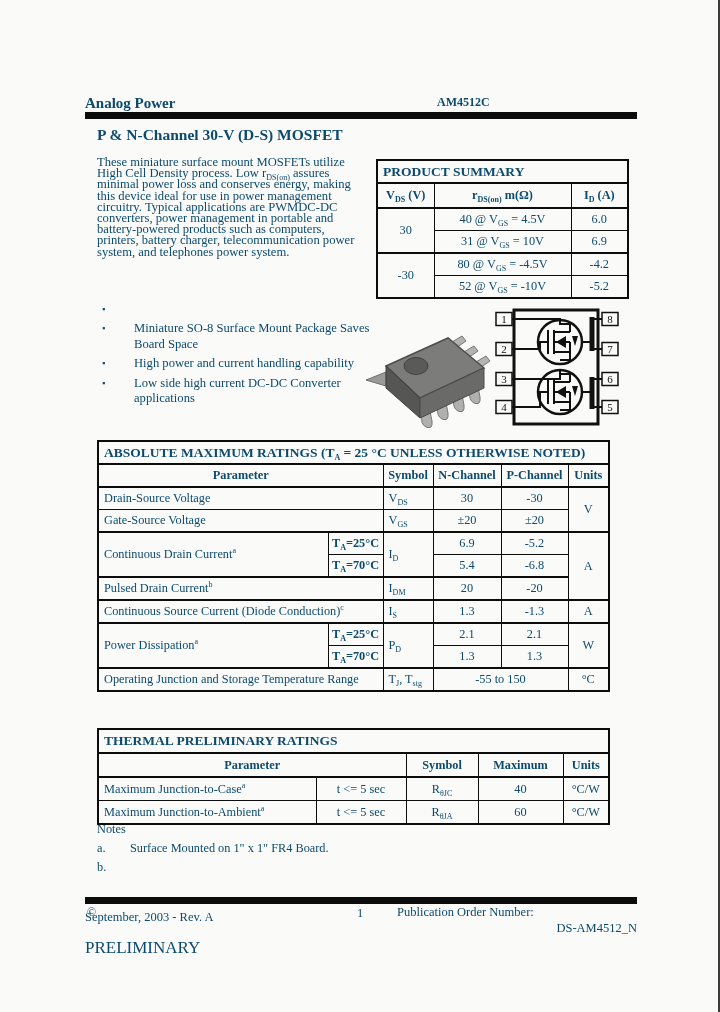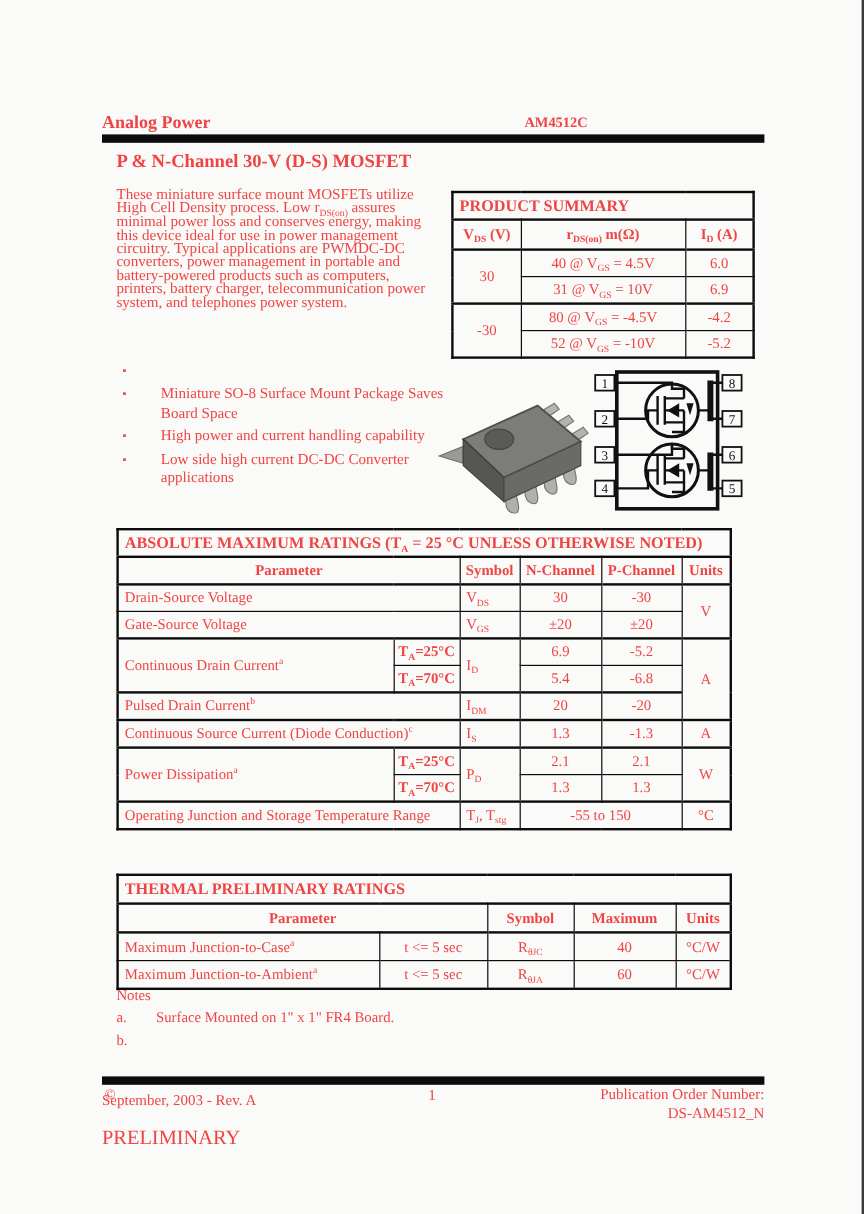--- a/index.html
+++ b/index.html
@@ -1,17 +1,17 @@
 <!DOCTYPE html>
 <html><head>
 <meta charset="utf-8">
 <style>
   html,body{margin:0;padding:0;background:#e8e8e6;}
   .page{position:relative;width:720px;height:1012px;background:#fafaf8;overflow:hidden;
-        font-family:"Liberation Serif", serif;color:#ef4444;}
+        font-family:"Liberation Serif", serif;color:#0c4a6e;}
   .edge-right{position:absolute;right:0;top:0;width:2px;height:100%;background:#3a3a3a;}
   .abs{position:absolute;}
   
   .company{left:85px;top:95px;font-size:15px;font-weight:bold;}
   .part{left:437px;top:95px;width:200px;text-align:left;font-size:12px;font-weight:bold;}
   .hrule{left:85px;top:112px;width:552px;height:7px;background:#0c0c0c;}
   .doc-title{left:97px;top:126px;font-size:15.5px;font-weight:bold;}
   
   .desc{left:97px;top:157px;width:272px;font-size:12.6px;line-height:11.2px;text-align:left;}
   
@@ -45,21 +45,21 @@
   
   .notes{left:97px;top:822px;width:440px;font-size:12.3px;}
   .note-line{display:flex;margin-top:4px;}
   .note-lab{width:33px;flex:0 0 33px;}
   
   .frule{left:85px;top:897px;width:552px;height:7px;background:#0c0c0c;}
   .f-copy{left:87px;top:905px;font-size:12px;}
   .f-date{left:85px;top:870px;font-size:12.5px;margin-top:40px;}
   .f-prelim{left:85px;top:938px;font-size:17px;}
   .f-page{left:330px;top:906px;width:60px;text-align:center;font-size:12.5px;}
-  .f-publab{left:397px;top:905px;width:240px;text-align:right;font-size:12.5px;}
+  .f-publab{left:397px;top:905px;width:240px;text-align:left;font-size:12.5px;}
   .f-pubnum{left:397px;top:921px;width:240px;text-align:right;font-size:12.5px;}
   svg{display:block;}
 </style>
 </head>
 <body>
 
 <div class="page">
   <div class="edge-right"></div>
 
   <div class="abs company">Analog Power</div>

